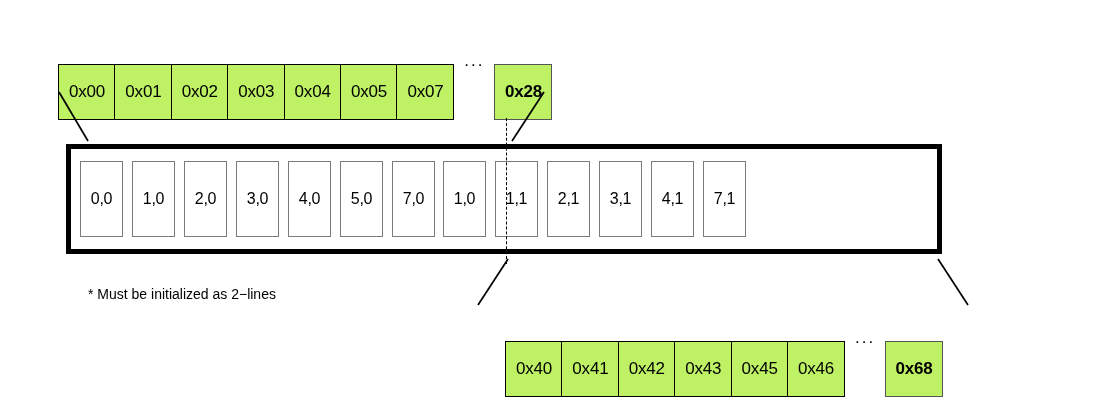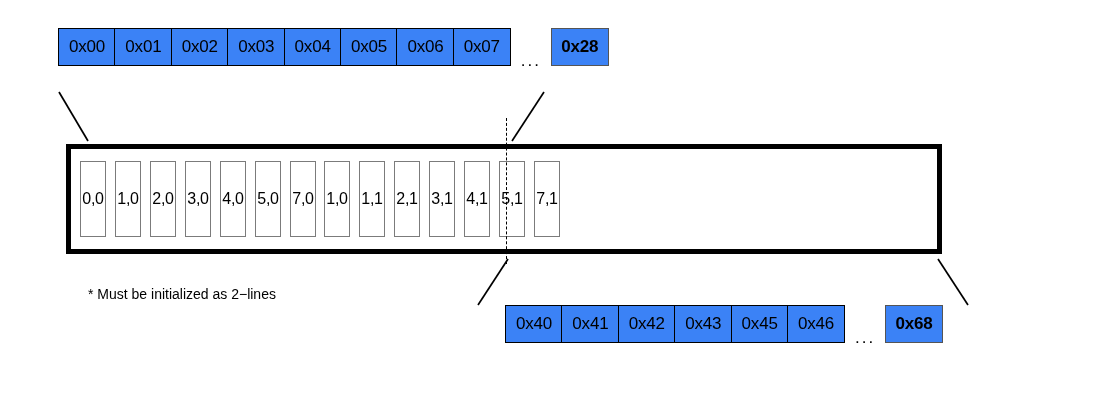--- a/index.html
+++ b/index.html
@@ -21,29 +21,30 @@
 
   
   .addr-strip {
     position: absolute;
     display: flex;
     align-items: stretch;
   }
   .addr-cell {
     box-sizing: border-box;
     width: 58px;
-    height: 38px;
+    height: 56px;
     border: 1.6px solid #000000;
     display: flex;
     align-items: center;
     justify-content: center;
     font-size: 17px;
     letter-spacing: -0.2px;
-    background: #3b82f6;
+    background: #bef264;
     margin-left: -1.6px;
+    margin-top: 36px;
   }
   .addr-cell:first-child { margin-left: 0; }
   .addr-ellipsis {
     box-sizing: border-box;
     width: 40px;
     height: 55px;
     display: flex;
     align-items: flex-end;
     justify-content: center;
     padding-bottom: 12px;
@@ -70,21 +71,21 @@
     box-sizing: border-box;
   }
   #main-bar-inner {
     position: absolute;
     left: 0; top: 0; right: 0; bottom: 0;
     display: flex;
     align-items: center;
   }
   .mem-cell {
     box-sizing: border-box;
-    width: 26px;
+    width: 43px;
     height: 76px;
     margin-left: 9px;
     border: 1.8px solid #7b7b7b;
     background: #ffffff;
     display: flex;
     align-items: center;
     justify-content: center;
     font-size: 16px;
     letter-spacing: -0.3px;
     flex: none;
@@ -125,42 +126,40 @@
 
 <div id="canvas">
 
   <div class="addr-strip" id="top-strip" style="left:58px; top:28px;">
     <div class="addr-cell">0x00</div>
     <div class="addr-cell">0x01</div>
     <div class="addr-cell">0x02</div>
     <div class="addr-cell">0x03</div>
     <div class="addr-cell">0x04</div>
     <div class="addr-cell">0x05</div>
-    <div class="addr-cell">0x06</div>
     <div class="addr-cell">0x07</div>
     <div class="addr-ellipsis">...</div>
     <div class="addr-cell detached">0x28</div>
   </div>
 
   <div id="main-bar">
     <div id="main-bar-inner">
       <div class="mem-cell">0,0</div>
       <div class="mem-cell">1,0</div>
       <div class="mem-cell">2,0</div>
       <div class="mem-cell">3,0</div>
       <div class="mem-cell">4,0</div>
       <div class="mem-cell">5,0</div>
       <div class="mem-cell">7,0</div>
 
       <div class="mem-cell first-of-half">1,0</div>
       <div class="mem-cell">1,1</div>
       <div class="mem-cell">2,1</div>
       <div class="mem-cell">3,1</div>
       <div class="mem-cell">4,1</div>
-      <div class="mem-cell">5,1</div>
       <div class="mem-cell">7,1</div>
     </div>
   </div>
 
   <div id="split-dash"></div>
 
   <svg id="connectors" viewBox="0 0 1113 400" xmlns="http://www.w3.org/2000/svg">
 
     <line x1="59" y1="92" x2="88" y2="141"></line>
 

